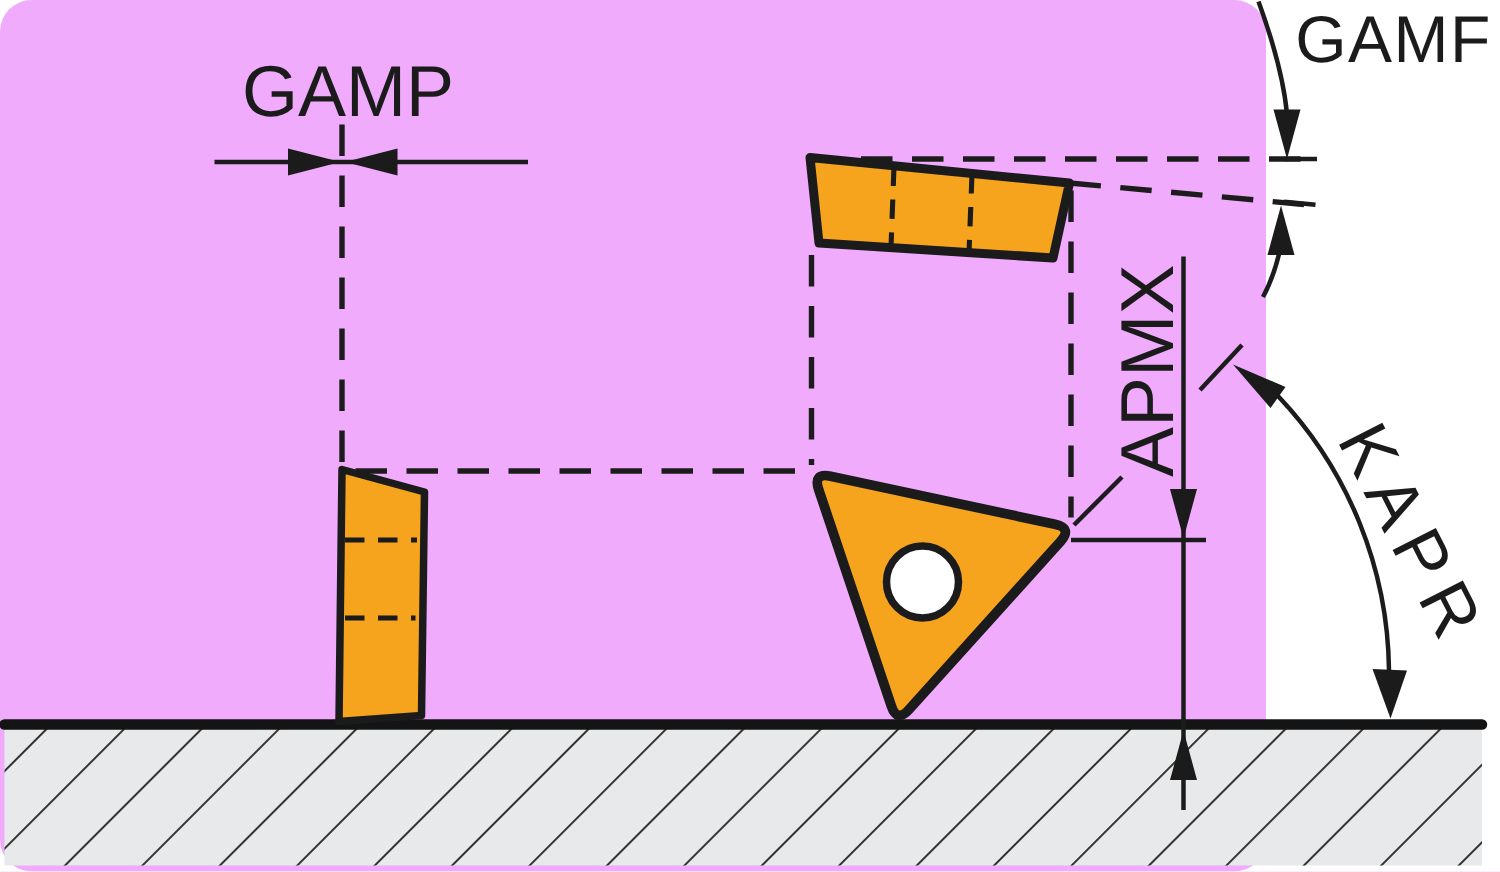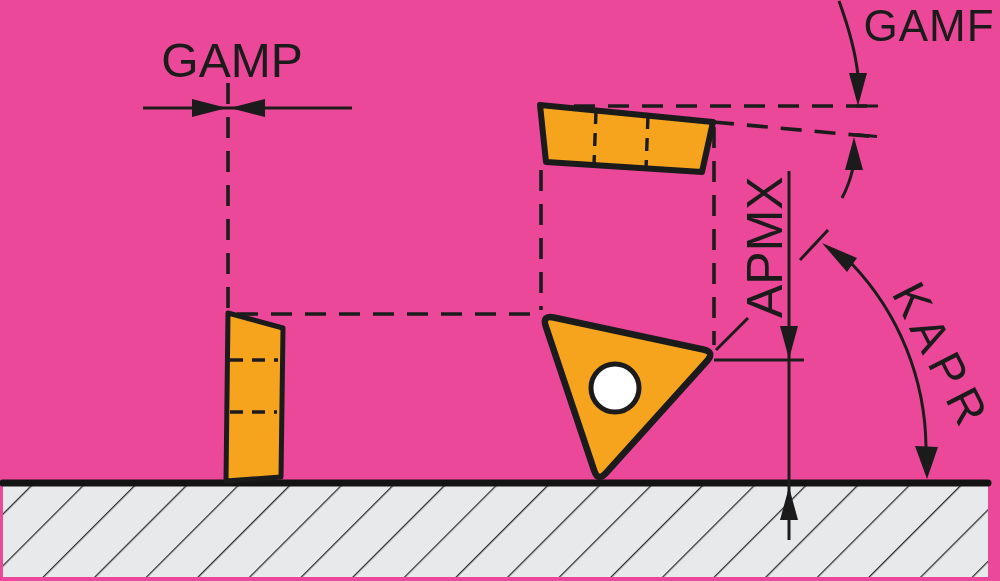--- a/index.html
+++ b/index.html
@@ -5,23 +5,24 @@
   html, body {
     margin: 0;
     padding: 0;
     background: #ffffff;
     width: 1000px;
     height: 581px;
     overflow: hidden;
   }
   .stage {
     position: relative;
-    width: 1000px;
+    width: 844px;
     height: 581px;
-    background: #ec4899;
+    background: #f0abfc;
+    border-radius: 21px;
   }
   svg text {
     font-family: "Liberation Sans", "DejaVu Sans", sans-serif;
     fill: #1b1b1b;
   }
   .thin  { stroke: #1c1c1c; stroke-width: 3;   fill: none; }
   .dash  { stroke: #1c1c1c; stroke-width: 3.6; fill: none; stroke-dasharray: 21 13; }
   .dash-sm { stroke: #1b1b1b; stroke-width: 3.4; fill: none; stroke-dasharray: 13 9; }
   .arrow { fill: #1b1b1b; stroke: none; }
   .shape { stroke: #1b1b1b; stroke-linejoin: round; }

